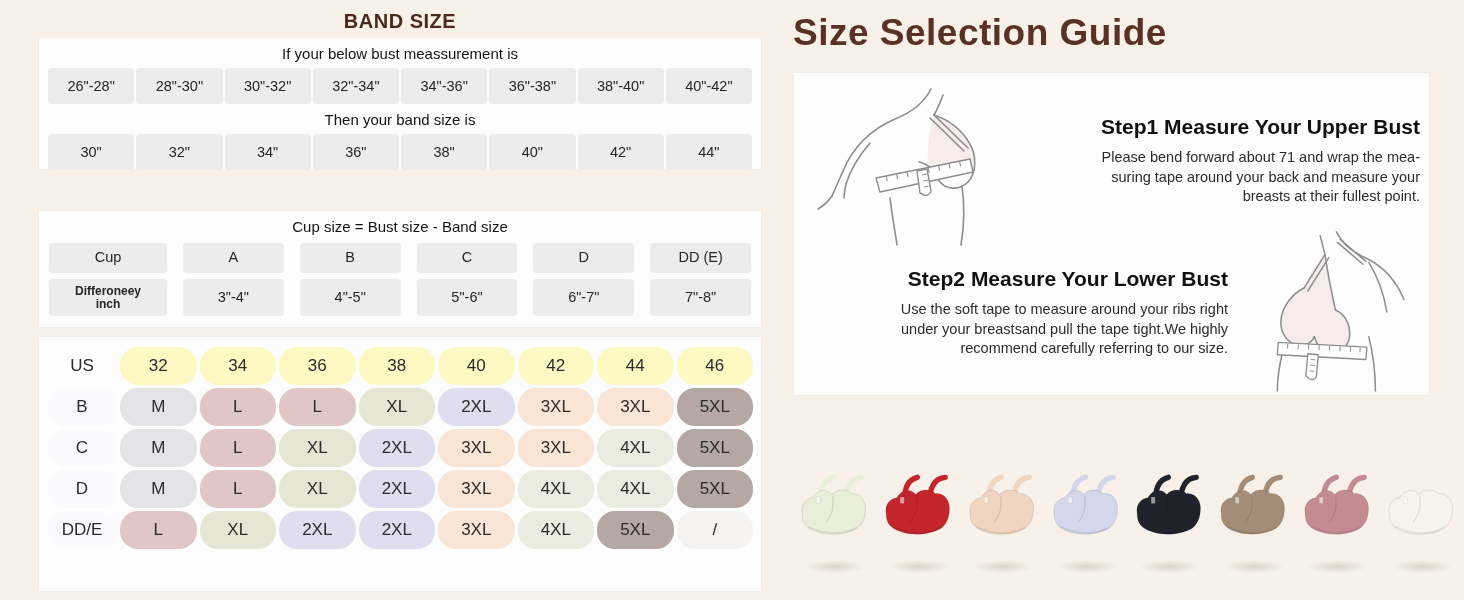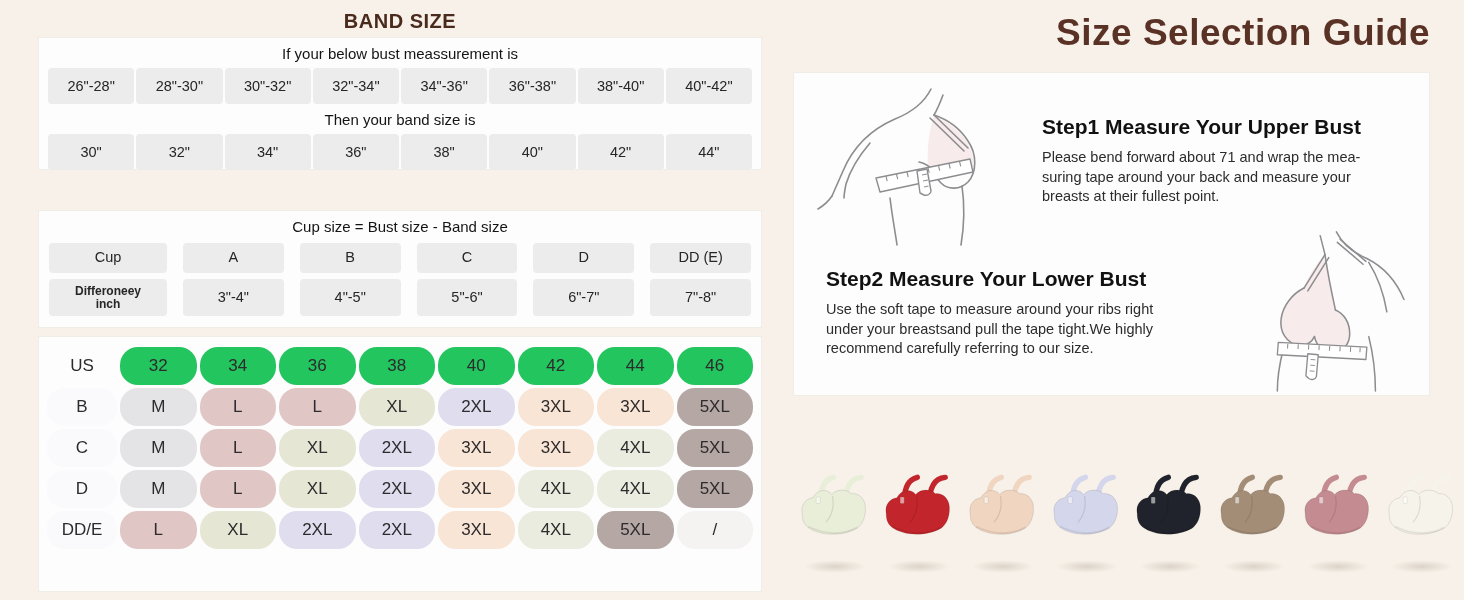--- a/index.html
+++ b/index.html
@@ -47,36 +47,36 @@
   .size-grid {
     display:grid; grid-template-columns:70px repeat(8,1fr);
     gap:3px; padding:10px 8px 0;
   }
   .size-cell {
     height:38px; border-radius:18px;
     display:flex; align-items:center; justify-content:center;
     font-size:17px; color:#2d2b2d;
   }
   .size-cell.us { background:transparent; }
-  .size-cell.hdr { background:#22c55e; }
+  .size-cell.hdr { background:#fef9c3; }
   .size-cell.rowlab { background:#faf9fb; }
 
   
   .right-col { position:absolute; left:793px; top:0; width:671px; height:600px; }
   #guide-title {
-    position:absolute; top:12px; left:0; width:637px; margin:0; text-align:right;
+    position:absolute; top:12px; left:0; width:637px; margin:0; text-align:left;
     font-size:37px; font-weight:bold; color:#5a3125; letter-spacing:0.5px;
   }
   #guide-panel { left:0; top:72px; width:637px; height:324px; }
 
   .illus { position:absolute; }
   #illus-step1 { left:16px;  top:12px;  width:210px; height:168px; }
   #illus-step2 { left:430px; top:150px; width:200px; height:172px; }
 
-  .step-text { position:absolute; }
+  .step-text { position:absolute;text-align:right; }
   #step1-text { left:248px; top:42px;  width:378px; }
   #step2-text { left:32px;  top:194px; width:402px; }
   .step-head { font-size:21px; color:#111; margin:0 0 9px; }
   .step-label { font-weight:bold; }
   .step-body { font-size:14.5px; line-height:1.36; color:#2c2c2c; margin:0; }
 
   #tip-banner {
     position:absolute; left:0; top:397px; width:647px; height:58px;
     background:#040404; display:flex; align-items:center; box-sizing:border-box;
     padding-left:30px; padding-right:16px;

